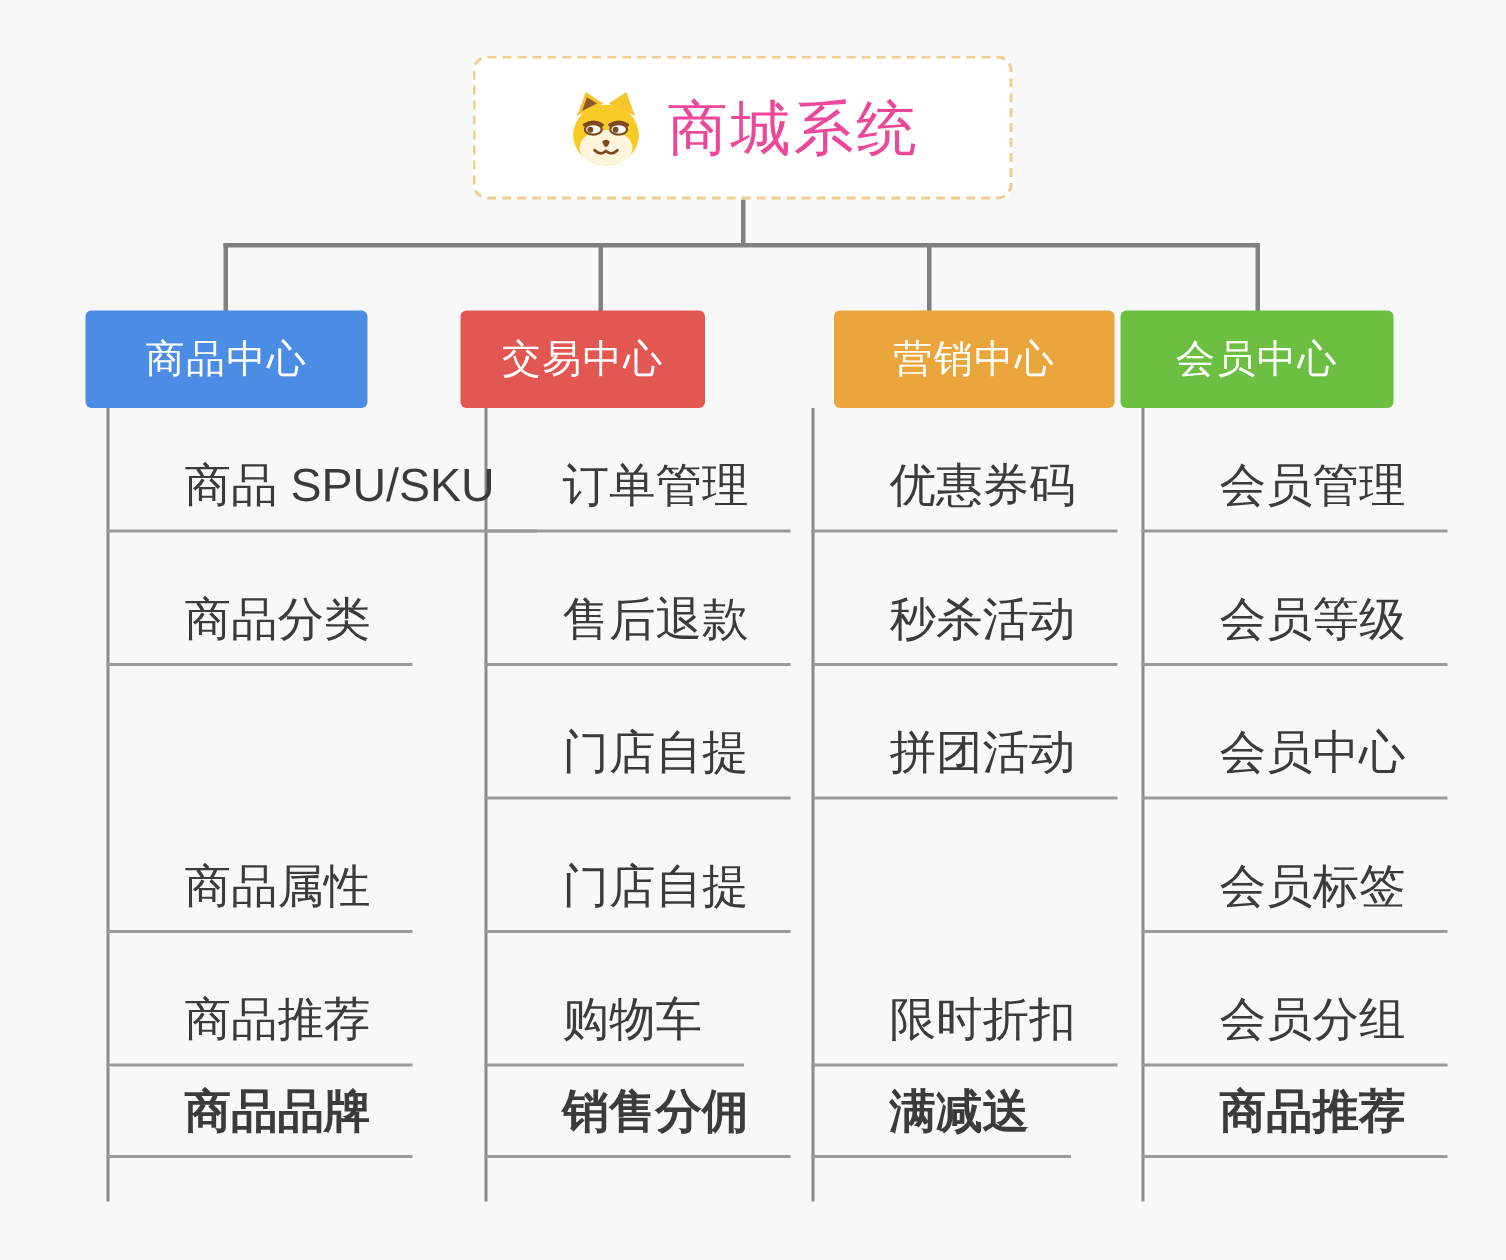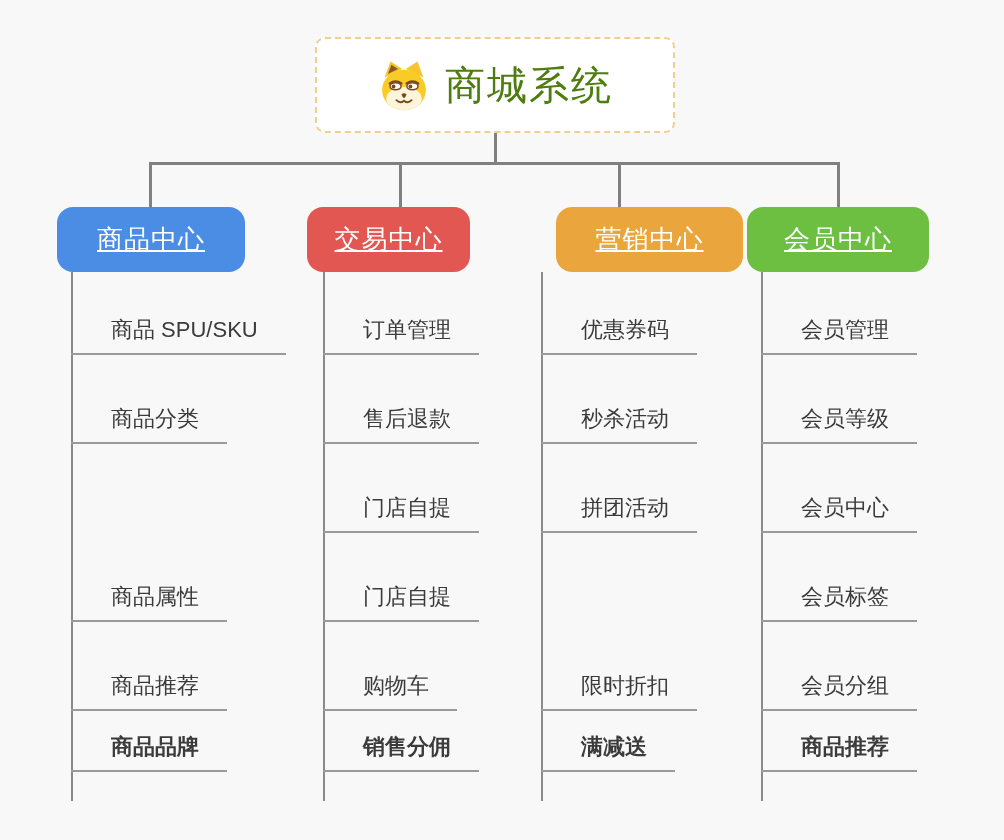--- a/index.html
+++ b/index.html
@@ -40,56 +40,55 @@
     border-radius: 10px;
     box-sizing: border-box;
     display: flex;
     align-items: center;
     justify-content: center;
     gap: 14px;
   }
   .root-title {
     font-size: 40px;
     letter-spacing: 2px;
-    color: #4d7c0f;
+    color: #ec4899;
     white-space: nowrap;
   }
   .doge { width: 54px; height: 54px; display: inline-block; }
 
   
   .branch {
     position: absolute;
     top: 207px;
     height: 65px;
-    border-radius: 16px;
+    border-radius: 4px;
     display: flex;
     align-items: center;
     justify-content: center;
     color: #ffffff;
     font-size: 26px;
     letter-spacing: 1px;
     box-sizing: border-box;
     cursor: default;
-    text-decoration: underline;
   }
   .branch.b0 { left: 57px;  width: 188px; background: #4b8de4; }
   .branch.b1 { left: 307px; width: 163px; background: #e25752; }
   .branch.b2 { left: 556px; width: 187px; background: #eaa63c; }
   .branch.b3 { left: 747px; width: 182px; background: #6dbf42; }
 
   
   .item {
     position: absolute;
     height: 44px;
     box-sizing: border-box;
     display: flex;
     align-items: flex-end;
-    padding: 0 28px 8px 40px;
+    padding: 0 28px 8px 52px;
     border-bottom: 2px solid #9a9a9a;
-    font-size: 22px;
+    font-size: 31px;
     color: #3b3b3b;
     white-space: nowrap;
   }
   .item.c0 { left: 71px; }
   .item.c1 { left: 323px; }
   .item.c2 { left: 541px; }
   .item.c3 { left: 761px; }
   .item.r0 { top: 311px; }
   .item.r1 { top: 400px; }
   .item.r2 { top: 489px; }

